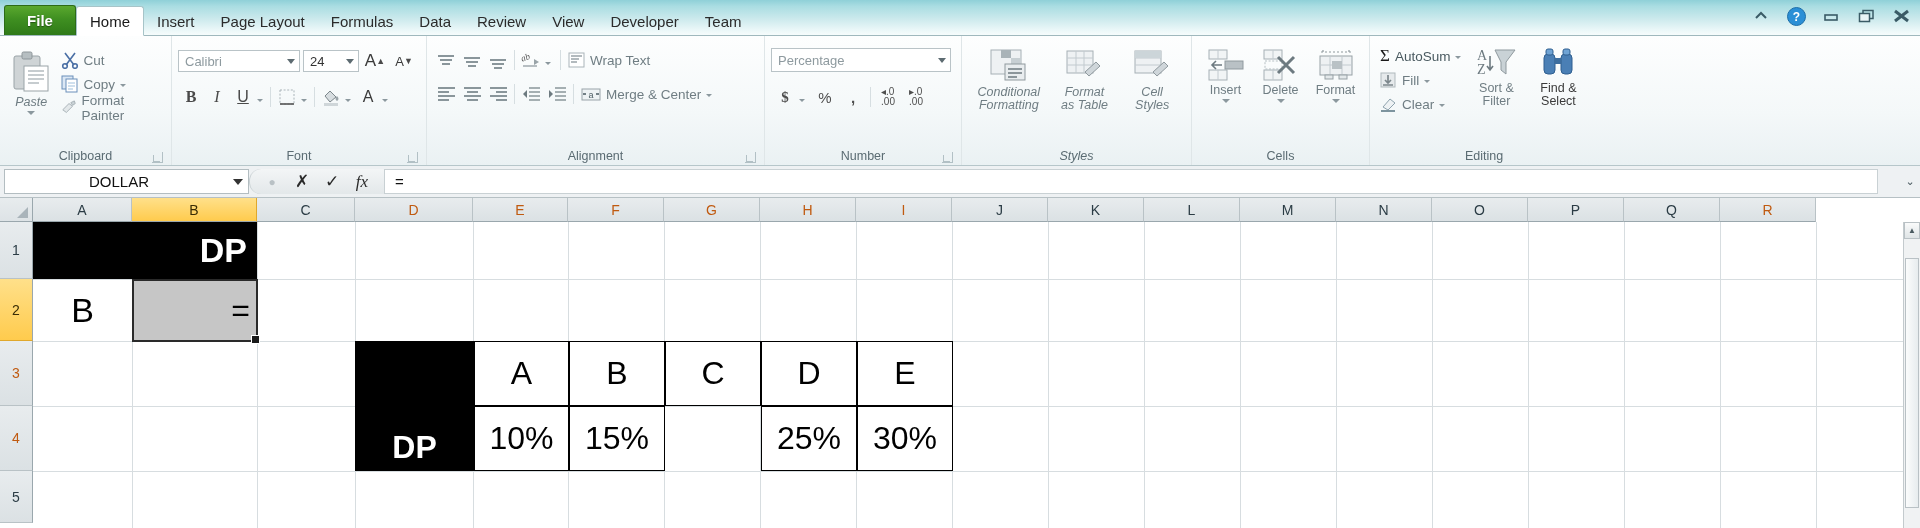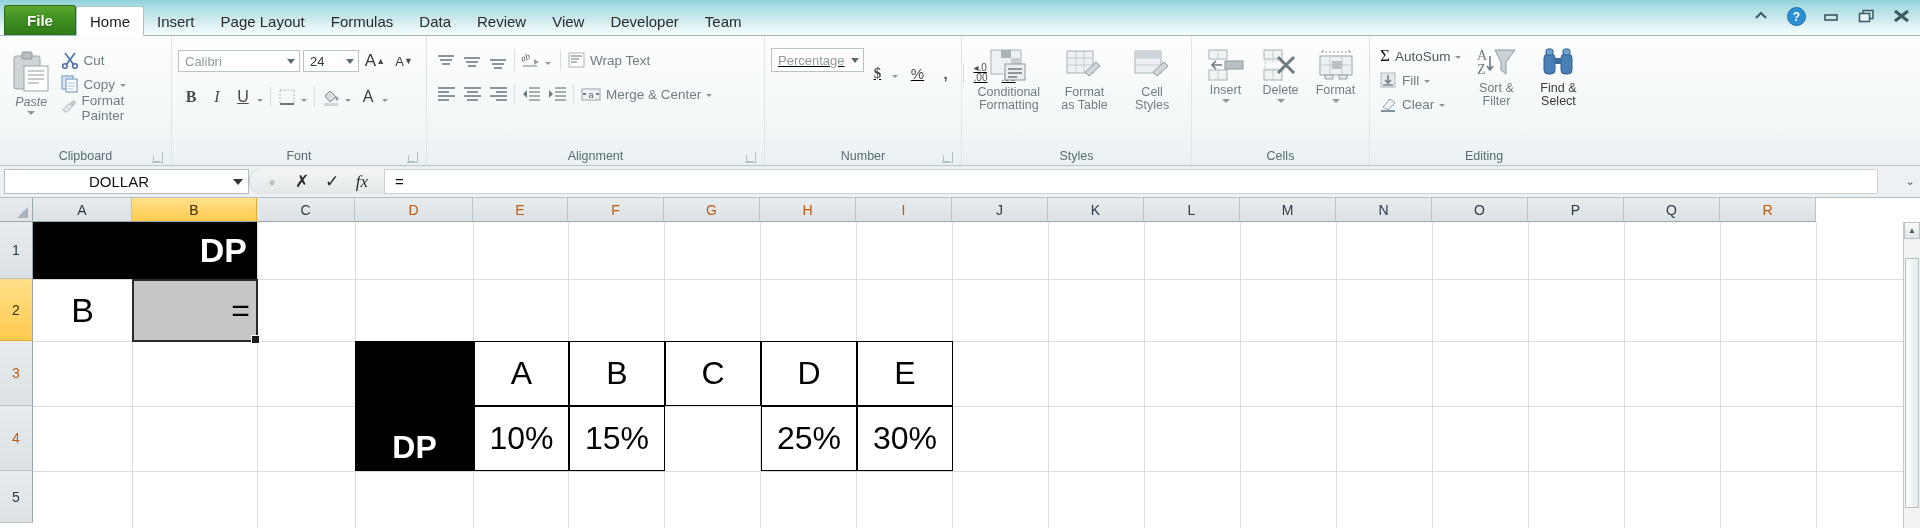--- a/index.html
+++ b/index.html
@@ -460,21 +460,21 @@
         </div>
       </div>
     </div>
     <div class="group-title">
       <span>Alignment</span>
       <span class="dlg"></span>
     </div>
   </div>
 
   <div class="group" style="width:197px;">
-    <div class="group-body" style="flex-direction:row; padding-top:8px;text-decoration:underline;">
+    <div class="group-body" style="flex-direction:column; padding-top:8px;">
       <div class="combo" style="width:180px; height:24px;">
         <span>Percentage</span>
         <span class="tri"></span>
       </div>
       <div style="display:flex; align-items:center; margin-top:12px;">
         <div class="numbtn">
             <b style="font-family:'Liberation Serif',serif;">$</b>
           </div>
         <span class="caret sm" style="margin:6px 6px 0 0;"></span>
         <div class="numbtn">
@@ -491,21 +491,21 @@
           <span>▸.0<br>.00</span>
         </div>
       </div>
     </div>
     <div class="group-title">
       <span>Number</span>
       <span class="dlg"></span>
     </div>
   </div>
 
-  <div class="group" style="width:230px;">
+  <div class="group" style="width:230px;font-style:italic;">
     <div class="group-body" style="justify-content:space-around; padding-top:6px;">
       <div class="bigbtn" style="width:72px;">
         <svg width="40" height="36" viewBox="0 0 40 36">
           <rect x="2" y="2" width="30" height="24" fill="#eef1f3" stroke="#a6b0b5"></rect>
           <rect x="12" y="2" width="10" height="8" fill="#a9b3b8"></rect>
           <rect x="22" y="10" width="10" height="8" fill="#c7cfd3"></rect>
           <rect x="16" y="16" width="20" height="16" fill="#e9edef" stroke="#8f999e"></rect>
           <path d="M19 21h14M19 25h14M19 29h9" stroke="#6d7a80" stroke-width="1.6"></path>
         </svg>
         <span class="lbl">Conditional</span>

